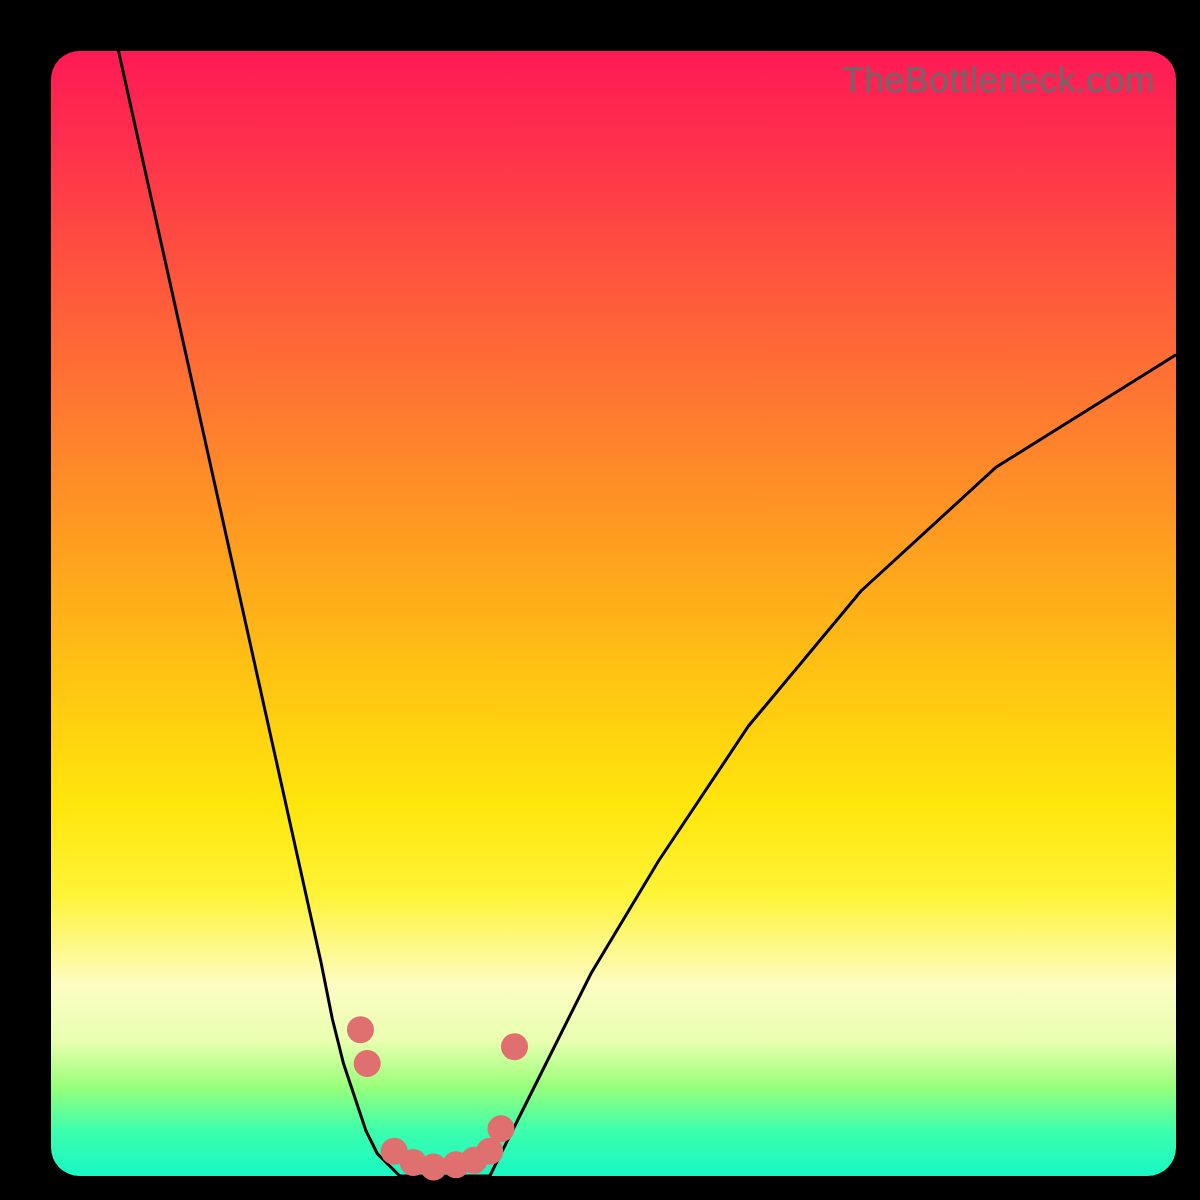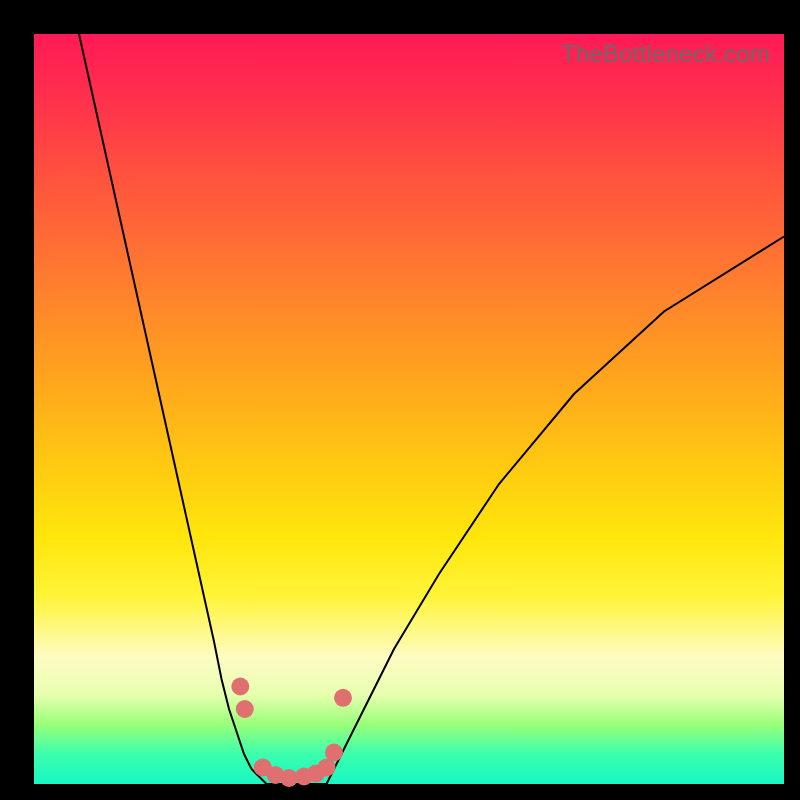--- a/index.html
+++ b/index.html
@@ -34,20 +34,21 @@
       #ffa21e 45%,
       #ffc811 57%,
       #ffe60c 67%,
       #fff438 75%,
       #fdfcc2 83%,
       #e8ffb0 88%,
       #9bff7a 92%,
       #3bffad 96%,
       #18f7c4 100%
     );
+    border-radius: 19px;
   }
   .watermark {
     position: absolute;
     top: 6px;
     right: 14px;
     color: #6a6a6a;
     font-size: 24px;
     font-weight: 400;
     letter-spacing: 0.2px;
     user-select: none;

